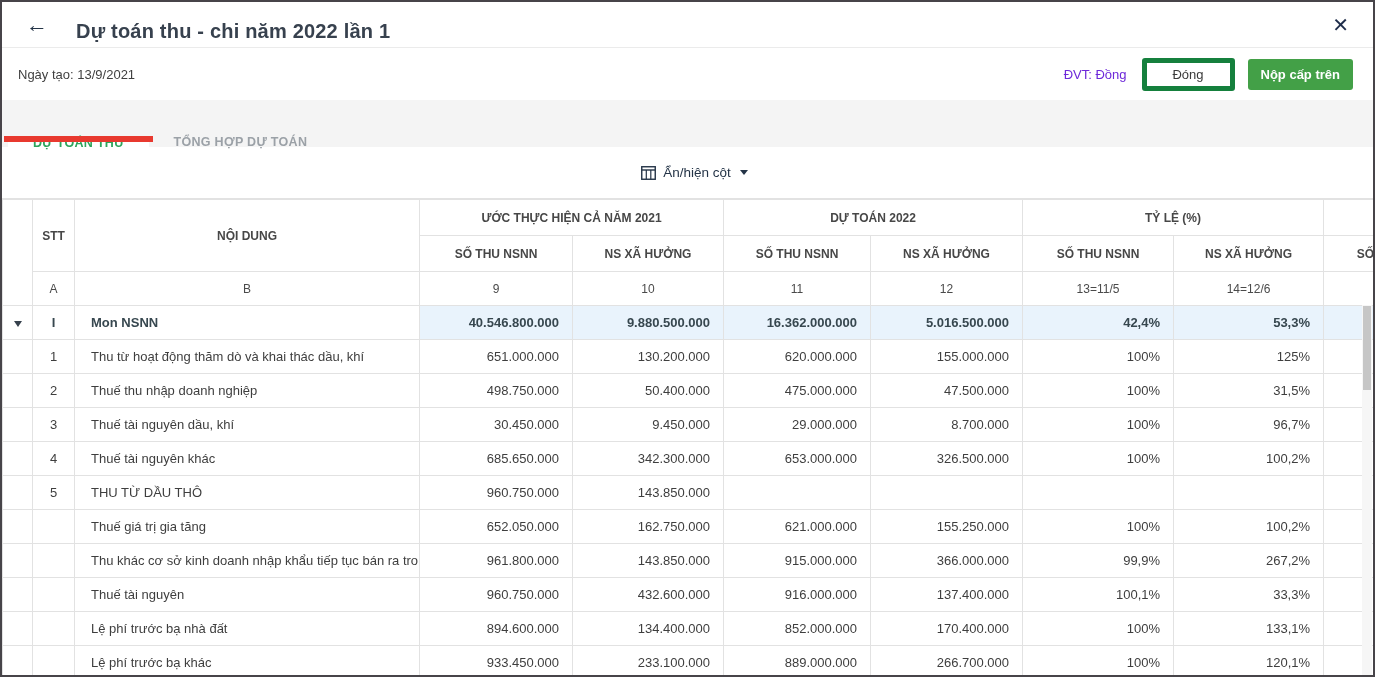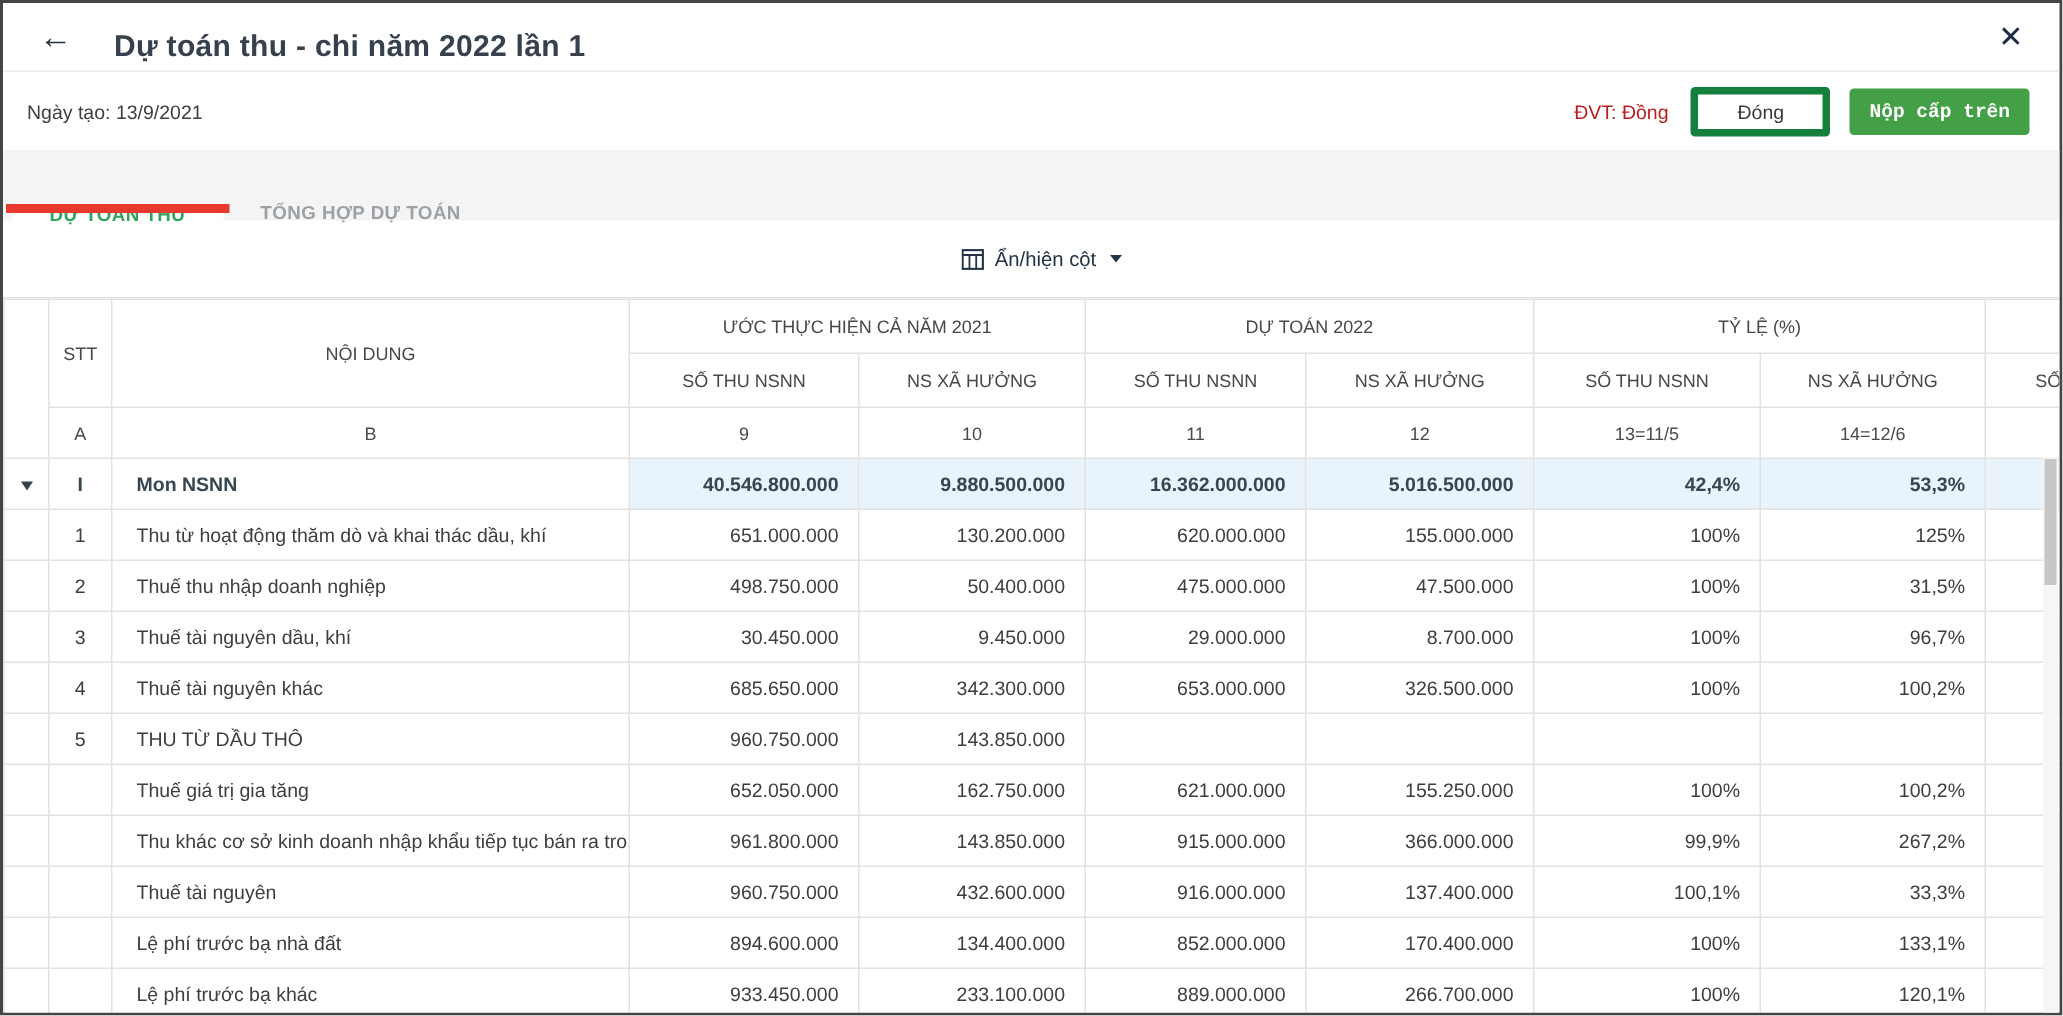--- a/index.html
+++ b/index.html
@@ -10,41 +10,41 @@
   
   .titlebar{height:46px;display:flex;align-items:center;padding:0 24px;border-bottom:1px solid #ebebeb;}
   .back{font-size:22px;color:#243447;margin-right:28px;line-height:1;cursor:pointer;}
   .title{font-size:20px;font-weight:700;color:#37414e;letter-spacing:.2px;margin-top:13px;}
   .close{margin-left:auto;font-size:20px;color:#1d2b49;cursor:pointer;line-height:1;}
 
   
   .toolbar{height:52px;display:flex;align-items:center;padding:0 20px 0 16px;gap:40px;}
   .created{font-size:13px;color:#3f3f3f;}
   .toolbar-right{margin-left:auto;display:flex;align-items:center;gap:13px;}
-  .unit{font-size:13px;color:#b91c1c;margin-right:2px;}
+  .unit{font-size:13px;color:#6d28d9;margin-right:2px;}
   .btn-close{width:93px;height:33px;background:#fff;border:5px solid #15803d;border-radius:3px;font-size:13px;color:#3a3a3a;font-family:inherit;cursor:pointer;}
-  .btn-submit{height:31px;padding:0 13px;background:#43a047;border:none;border-radius:3px;font-size:13px;color:#fff;font-weight:700;font-family:Liberation Mono, monospace;cursor:pointer;}
+  .btn-submit{height:31px;padding:0 13px;background:#43a047;border:none;border-radius:3px;font-size:13px;color:#fff;font-weight:700;font-family:Liberation Sans, sans-serif;cursor:pointer;}
 
   
   .tabbar{height:47px;background:#f4f4f4;display:flex;padding-left:6px;position:relative;}
   .tab{display:flex;align-items:center;padding:0 25px;font-size:12.5px;font-weight:700;color:#9ba1a7;letter-spacing:.3px;cursor:pointer;white-space:nowrap;margin-top:36px;}
   .tab.active{background:#fff;color:#2fa45c;border-top:3px solid #2fa45c;position:relative;}
   .red-box{position:absolute;left:-4px;right:-4px;top:-3px;bottom:6px;border:3px solid #e8392f;pointer-events:none;}
 
   
   .controls{height:51px;display:flex;align-items:center;padding-left:14px;background:#fff;justify-content:center;}
   .col-toggle{display:flex;align-items:center;gap:7px;font-size:13.5px;color:#243447;cursor:pointer;}
   .caret{width:0;height:0;border-left:4px solid transparent;border-right:4px solid transparent;border-top:5px solid #243447;margin-left:2px;}
 
   
   .table-area{position:relative;height:478px;overflow:hidden;border-top:1px solid #e2e2e2;}
   table{border-collapse:collapse;table-layout:fixed;width:1470px;}
   th,td{border:1px solid #e2e2e2;overflow:hidden;white-space:nowrap;}
   thead th{font-size:12px;font-weight:400;color:#474747;text-align:center;background:#fff;}
-  .hrow1 th,.hrow2 th{height:36px;}
+  .hrow1 th,.hrow2 th{height:36px;font-weight:bold;}
   .hrow3 th{height:34px;font-size:12px;color:#4a4a4a;}
   tbody td{height:34px;font-size:13px;color:#3e3e3e;background:#fff;}
   td.c-arrow{text-align:center;}
   td.c-stt{text-align:center;}
   td.c-name{padding-left:16px;text-align:left;}
   td.num{text-align:right;padding-right:13px;}
   tr.hl td.num,tr.hl td.c-partial{background:#e9f3fc;}
   tr.bold td{font-weight:700;color:#37474f;}
   .exp{display:inline-block;width:0;height:0;border-left:4.5px solid transparent;border-right:4.5px solid transparent;border-top:6px solid #36414d;cursor:pointer;}
 

